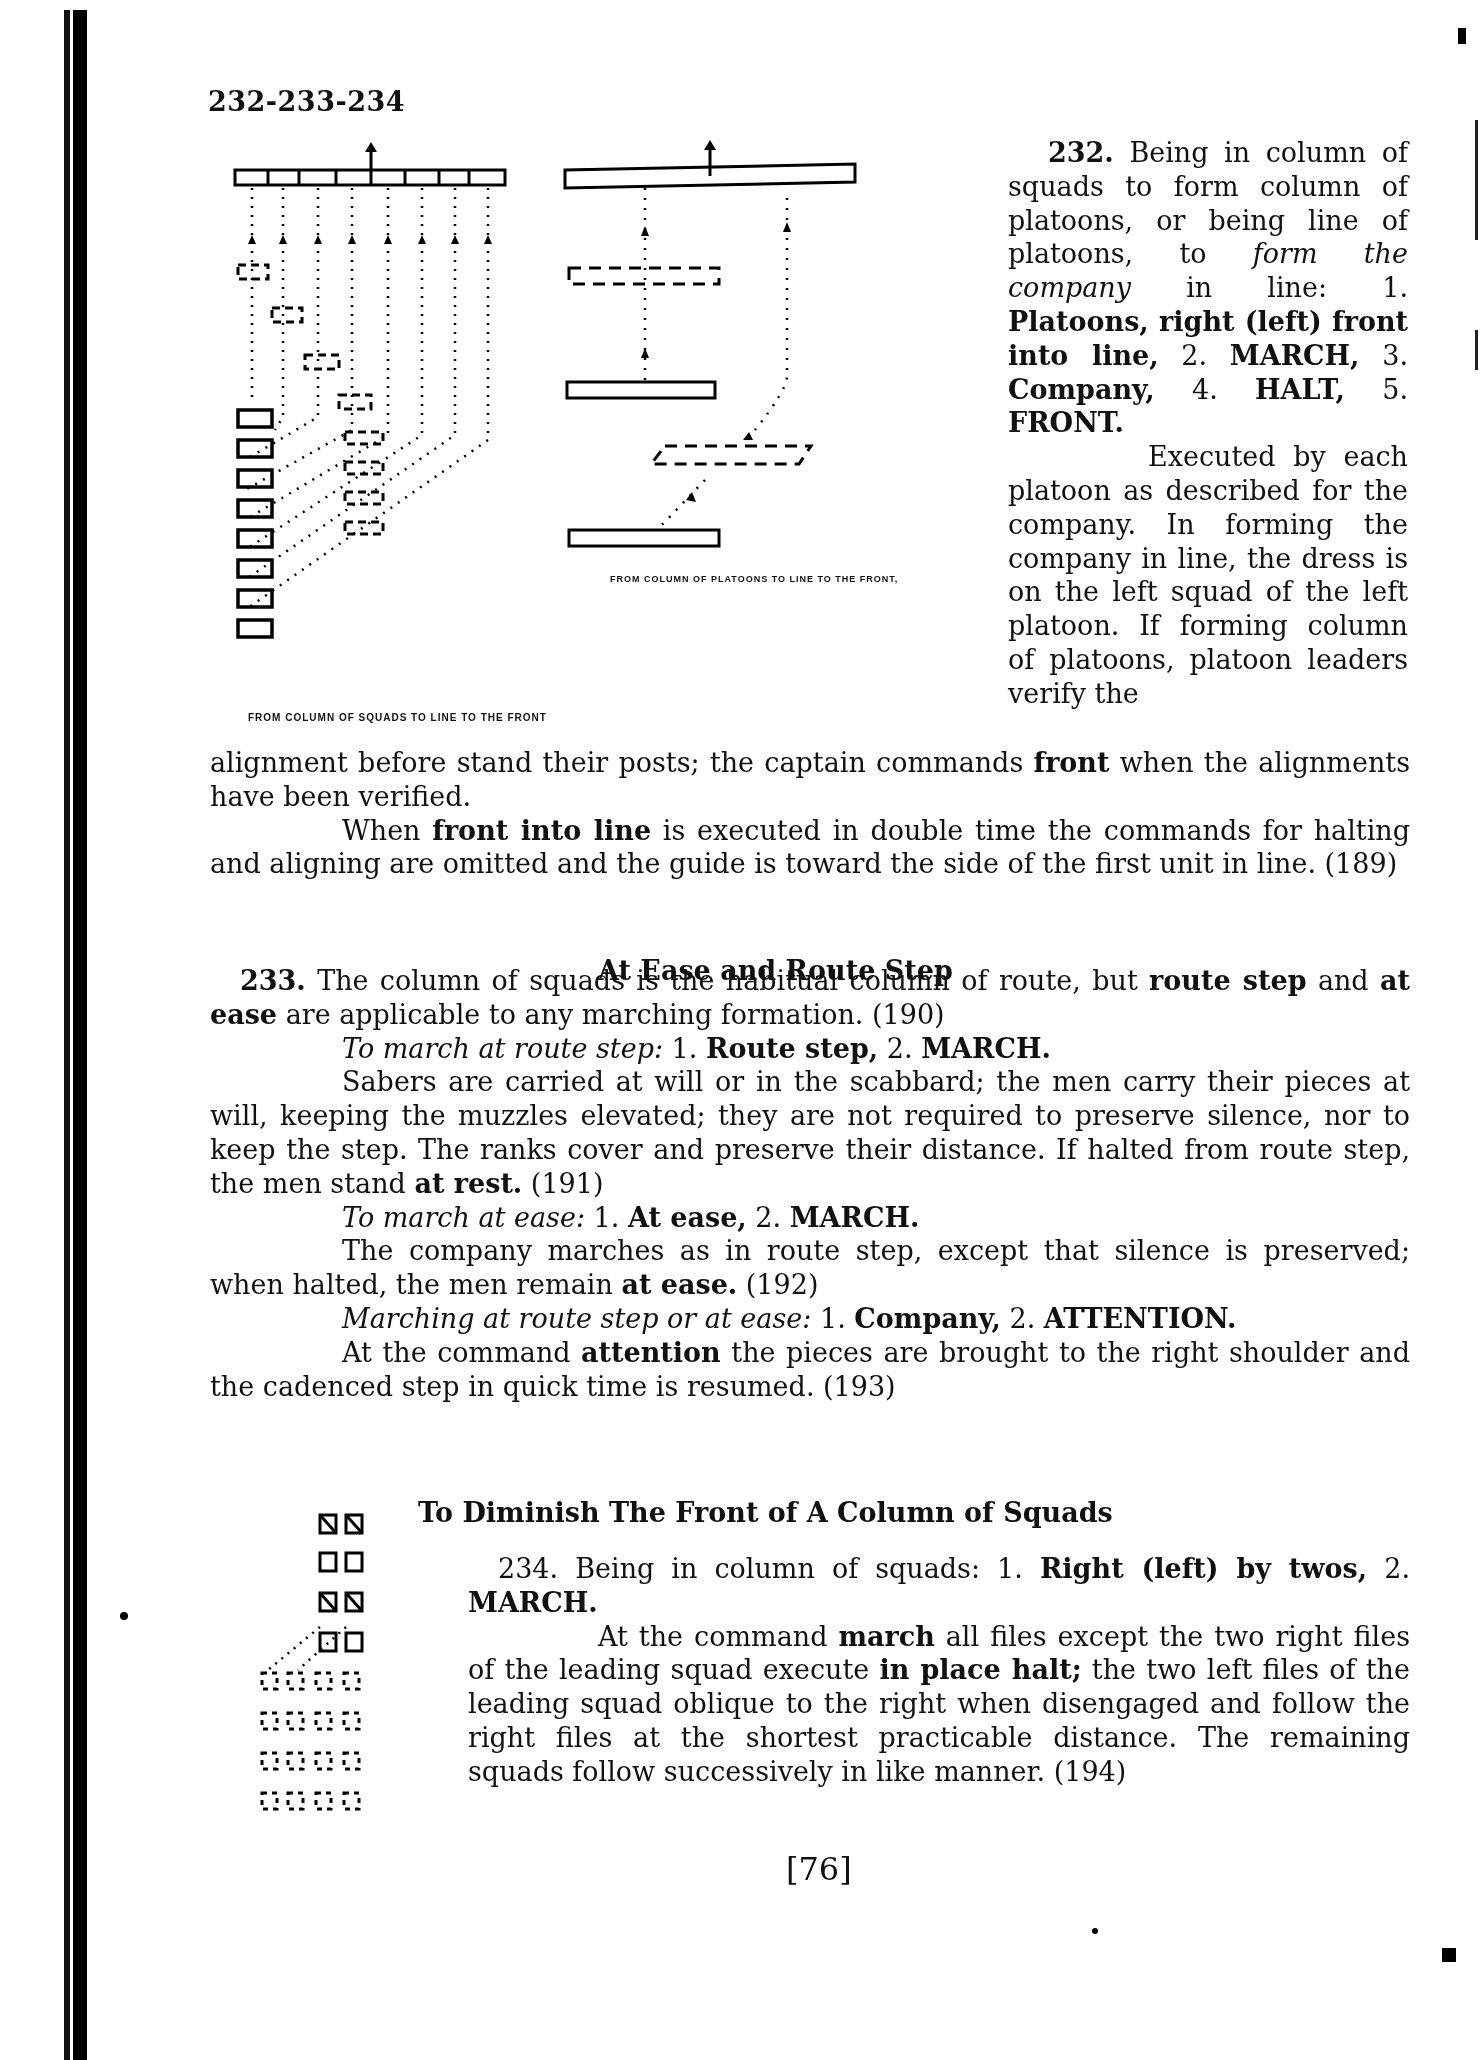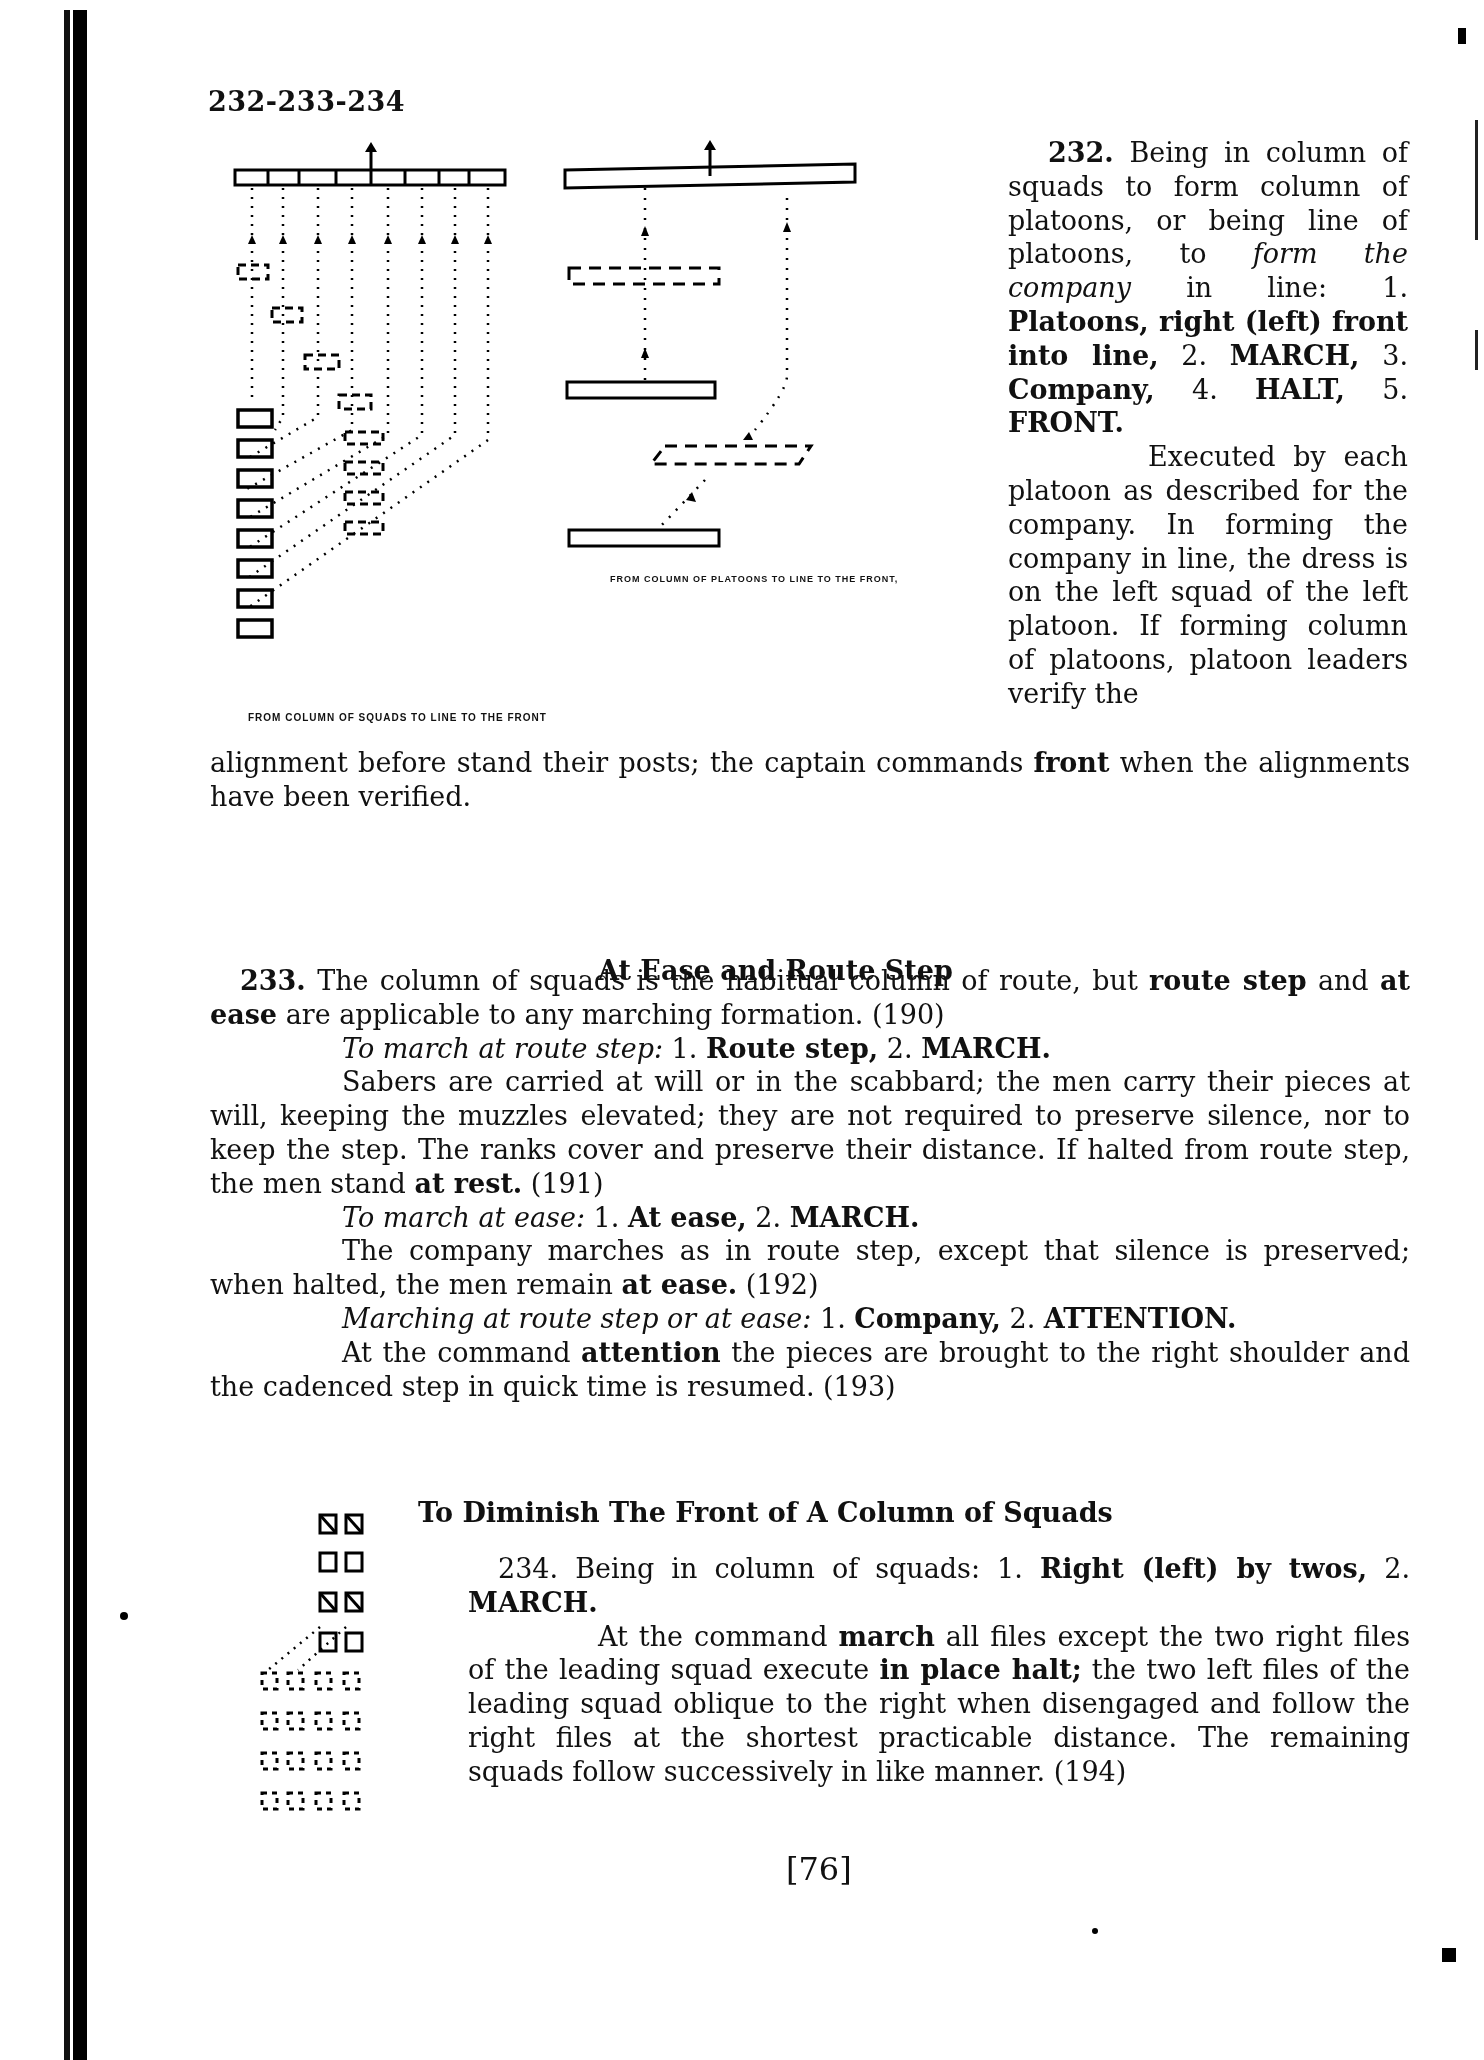--- a/index.html
+++ b/index.html
@@ -142,20 +142,21 @@
 
 <div class="side-col">
   <p>
     <span style="margin-left:40px;font-weight:bold;">232.</span><span> Being in column of squads to form col­umn of platoons, or be­ing line of platoons, to </span><i>form the company</i><span> in line: 1. </span><b>Platoons, right (left) front into line,</b><span> 2. </span><b>MARCH,</b><span> 3. </span><b>Company,</b><span> 4. </span><b>HALT,</b><span> 5. </span><b>FRONT.</b>
   </p>
   <p class="indent-big" style="letter-spacing:0;text-indent:140px;">Executed by each platoon as de­scribed for the company. In forming the company in line, the dress is on the left squad of the left platoon. If forming column of platoons, pla­toon leaders verify the</p>
 </div>
 
 <div class="body-block" style="top:746px;">
   <p><span>alignment before stand their posts; the captain commands </span><b>front</b><span> when the alignments have been verified.</span></p>
+  <p class="ind"><span>When </span><b>front into line</b><span> is executed in double time the commands for halting and aligning are omitted and the guide is toward the side of the first unit in line.  (189)</span></p>
 </div>
 
 <div class="heading" style="left:598px;top:955px;">At Ease and Route Step</div>
 <div class="body-block" style="top:964px;">
   <p class="ind-s"><b>233.</b><span> The column of squads is the habitual column of route, but </span><b>route step</b><span> and </span><b>at ease</b><span> are applicable to any marching formation.  (190)</span></p>
   <p class="ind"><i>To march at route step:</i><span> 1. </span><b>Route step,</b><span> 2. </span><b>MARCH.</b></p>
   <p class="ind"><span>Sabers are carried at will or in the scabbard; the men carry their pieces at will, keeping the muzzles elevated; they are not required to preserve silence, nor to keep the step.  The ranks cover and preserve their distance.  If halted from route step, the men stand </span><b>at rest.</b><span>  (191)</span></p>
   <p class="ind"><i>To march at ease:</i><span> 1. </span><b>At ease,</b><span> 2. </span><b>MARCH.</b></p>
   <p class="ind"><span>The company marches as in route step, except that silence is preserved; when halted, the men remain </span><b>at ease.</b><span>  (192)</span></p>
   <p class="ind"><i>Marching at route step or at ease:</i><span> 1. </span><b>Company,</b><span> 2. </span><b>ATTENTION.</b></p>

